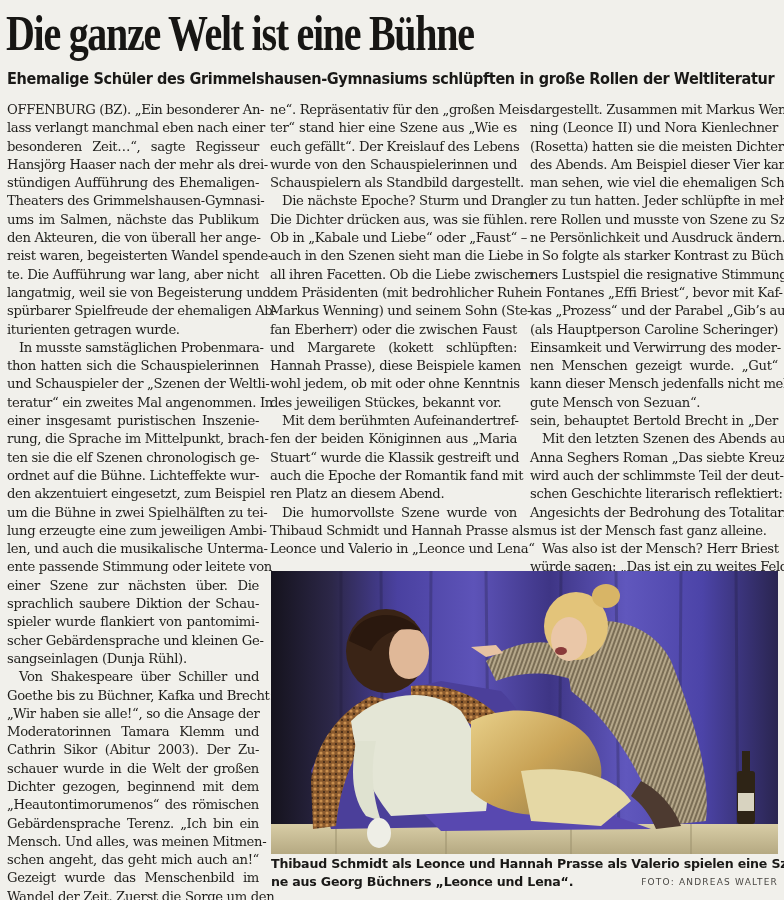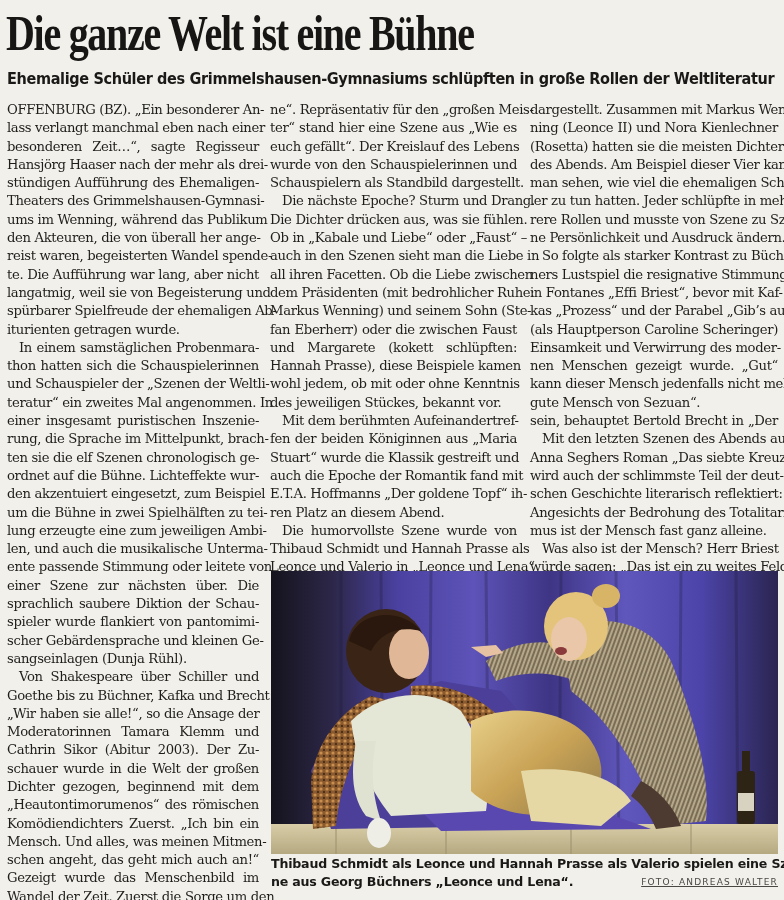--- a/index.html
+++ b/index.html
@@ -87,44 +87,43 @@
     }
     .caption .cap-line { display: block; white-space: nowrap; }
     .credit {
       position: absolute;
       right: 6px;
       top: 877px;
       font-family: "DejaVu Sans", sans-serif;
       font-size: 9px;
       letter-spacing: 1.2px;
       color: #4a4844;
-      text-decoration: underline;
     }
   </style>
 </head>
 <body>
 
 <h1 class="headline">Die ganze Welt ist eine Bühne</h1>
 <h2 class="subheadline">Ehemalige Schüler des Grimmelshausen-Gymnasiums schlüpften in große Rollen der Weltliteratur</h2>
 
 <div class="col col1">
     <span class="line">OFFENBURG (BZ). „Ein besonderer An-</span>
     <span class="line">lass verlangt manchmal eben nach einer</span>
     <span class="line">besonderen Zeit…“, sagte Regisseur</span>
     <span class="line">Hansjörg Haaser nach der mehr als drei-</span>
     <span class="line">stündigen Aufführung des Ehemaligen-</span>
     <span class="line">Theaters des Grimmelshausen-Gymnasi-</span>
-    <span class="line">ums im Wenning, während das Publikum</span>
+    <span class="line">ums im Salmen, nächste das Publikum</span>
     <span class="line">den Akteuren, die von überall her ange-</span>
     <span class="line">reist waren, begeisterten Wandel spende-</span>
     <span class="line">te. Die Aufführung war lang, aber nicht</span>
     <span class="line">langatmig, weil sie von Begeisterung und</span>
     <span class="line">spürbarer Spielfreude der ehemaligen Ab-</span>
     <span class="line last">iturienten getragen wurde.</span>
-    <span class="line ind">In einem samstäglichen Probenmara-</span>
+    <span class="line ind">In musste samstäglichen Probenmara-</span>
     <span class="line">thon hatten sich die Schauspielerinnen</span>
     <span class="line">und Schauspieler der „Szenen der Weltli-</span>
     <span class="line">teratur“ ein zweites Mal angenommen. In</span>
     <span class="line">einer insgesamt puristischen Inszenie-</span>
     <span class="line">rung, die Sprache im Mittelpunkt, brach-</span>
     <span class="line">ten sie die elf Szenen chronologisch ge-</span>
     <span class="line">ordnet auf die Bühne. Lichteffekte wur-</span>
     <span class="line">den akzentuiert eingesetzt, zum Beispiel</span>
     <span class="line">um die Bühne in zwei Spielhälften zu tei-</span>
     <span class="line">lung erzeugte eine zum jeweiligen Ambi-</span>
@@ -136,21 +135,21 @@
     <span class="line">scher Gebärdensprache und kleinen Ge-</span>
     <span class="line last">sangseinlagen (Dunja Rühl).</span>
     <span class="line ind">Von Shakespeare über Schiller und</span>
     <span class="line">Goethe bis zu Büchner, Kafka und Brecht:</span>
     <span class="line">„Wir haben sie alle!“, so die Ansage der</span>
     <span class="line">Moderatorinnen Tamara Klemm und</span>
     <span class="line">Cathrin Sikor (Abitur 2003). Der Zu-</span>
     <span class="line">schauer wurde in die Welt der großen</span>
     <span class="line">Dichter gezogen, beginnend mit dem</span>
     <span class="line">„Heautontimorumenos“ des römischen</span>
-    <span class="line">Komödiendichters Zuerst. „Ich bin ein</span>
+    <span class="line">Gebärdensprache Terenz. „Ich bin ein</span>
     <span class="line">Mensch. Und alles, was meinen Mitmen-</span>
     <span class="line">schen angeht, das geht mich auch an!“</span>
     <span class="line">Gezeigt wurde das Menschenbild im</span>
     <span class="line">Wandel der Zeit. Zuerst die Sorge um den</span>
   </div>
 <div class="col col2">
     <span class="line">ne“. Repräsentativ für den „großen Meis-</span>
     <span class="line">ter“ stand hier eine Szene aus „Wie es</span>
     <span class="line">euch gefällt“. Der Kreislauf des Lebens</span>
     <span class="line">wurde von den Schauspielerinnen und</span>
@@ -164,21 +163,20 @@
     <span class="line">Markus Wenning) und seinem Sohn (Ste-</span>
     <span class="line">fan Eberherr) oder die zwischen Faust</span>
     <span class="line">und Margarete (kokett schlüpften:</span>
     <span class="line">Hannah Prasse), diese Beispiele kamen</span>
     <span class="line">wohl jedem, ob mit oder ohne Kenntnis</span>
     <span class="line last">des jeweiligen Stückes, bekannt vor.</span>
     <span class="line ind">Mit dem berühmten Aufeinandertref-</span>
     <span class="line">fen der beiden Königinnen aus „Maria</span>
     <span class="line">Stuart“ wurde die Klassik gestreift und</span>
     <span class="line">auch die Epoche der Romantik fand mit</span>
-    <span class="line">E.T.A. Hoffmanns „Der goldene Topf“ ih-</span>
     <span class="line last">ren Platz an diesem Abend.</span>
     <span class="line ind">Die humorvollste Szene wurde von</span>
     <span class="line">Thibaud Schmidt und Hannah Prasse als</span>
     <span class="line">Leonce und Valerio in „Leonce und Lena“</span>
   </div>
 <div class="col col3">
     <span class="line">dargestellt. Zusammen mit Markus Wen-</span>
     <span class="line">ning (Leonce II) und Nora Kienlechner</span>
     <span class="line">(Rosetta) hatten sie die meisten Dichter</span>
     <span class="line">des Abends. Am Beispiel dieser Vier kann</span>

